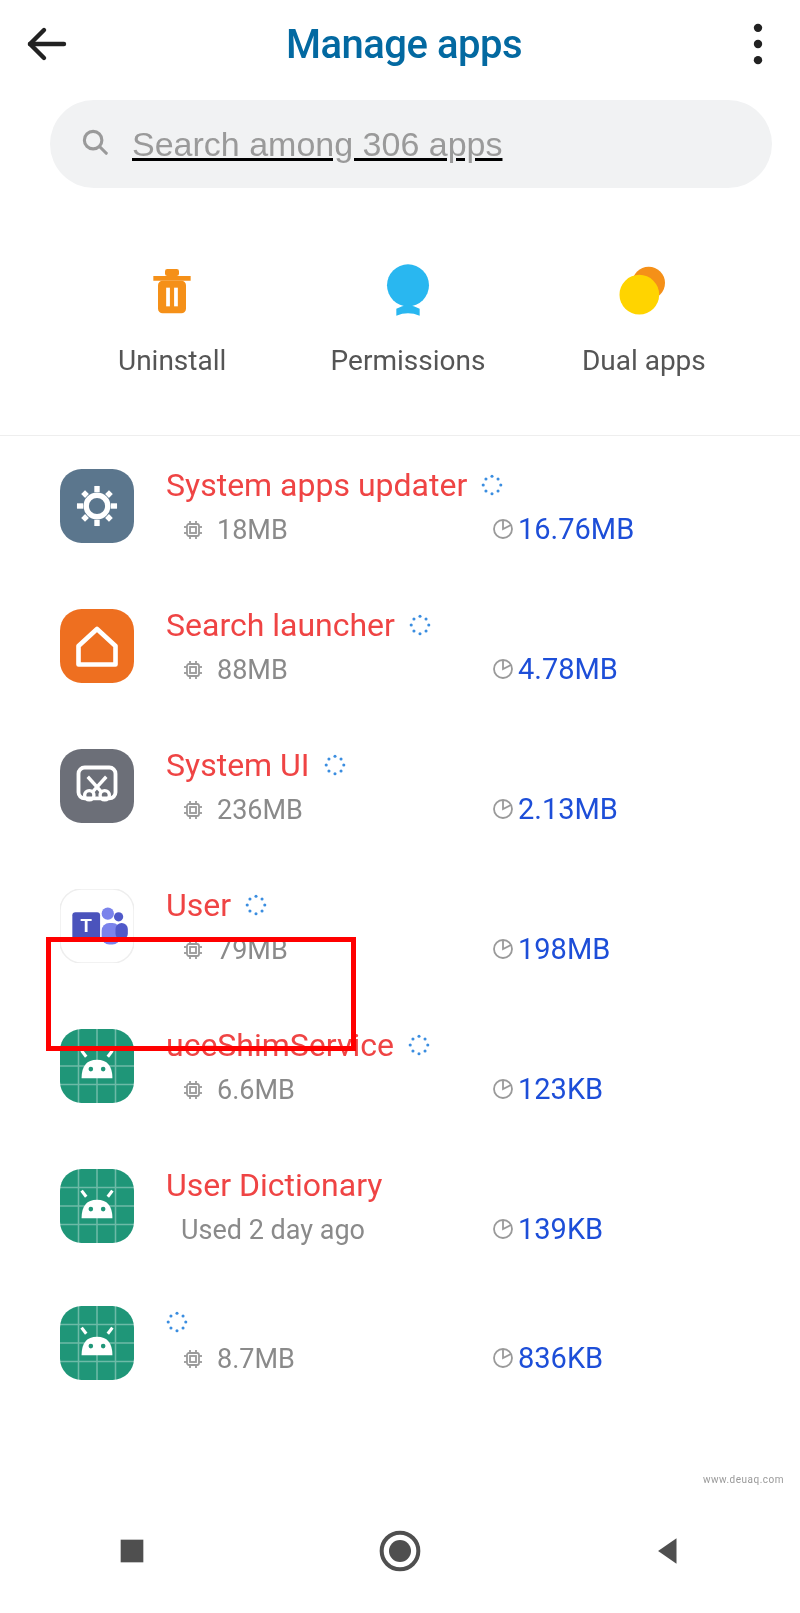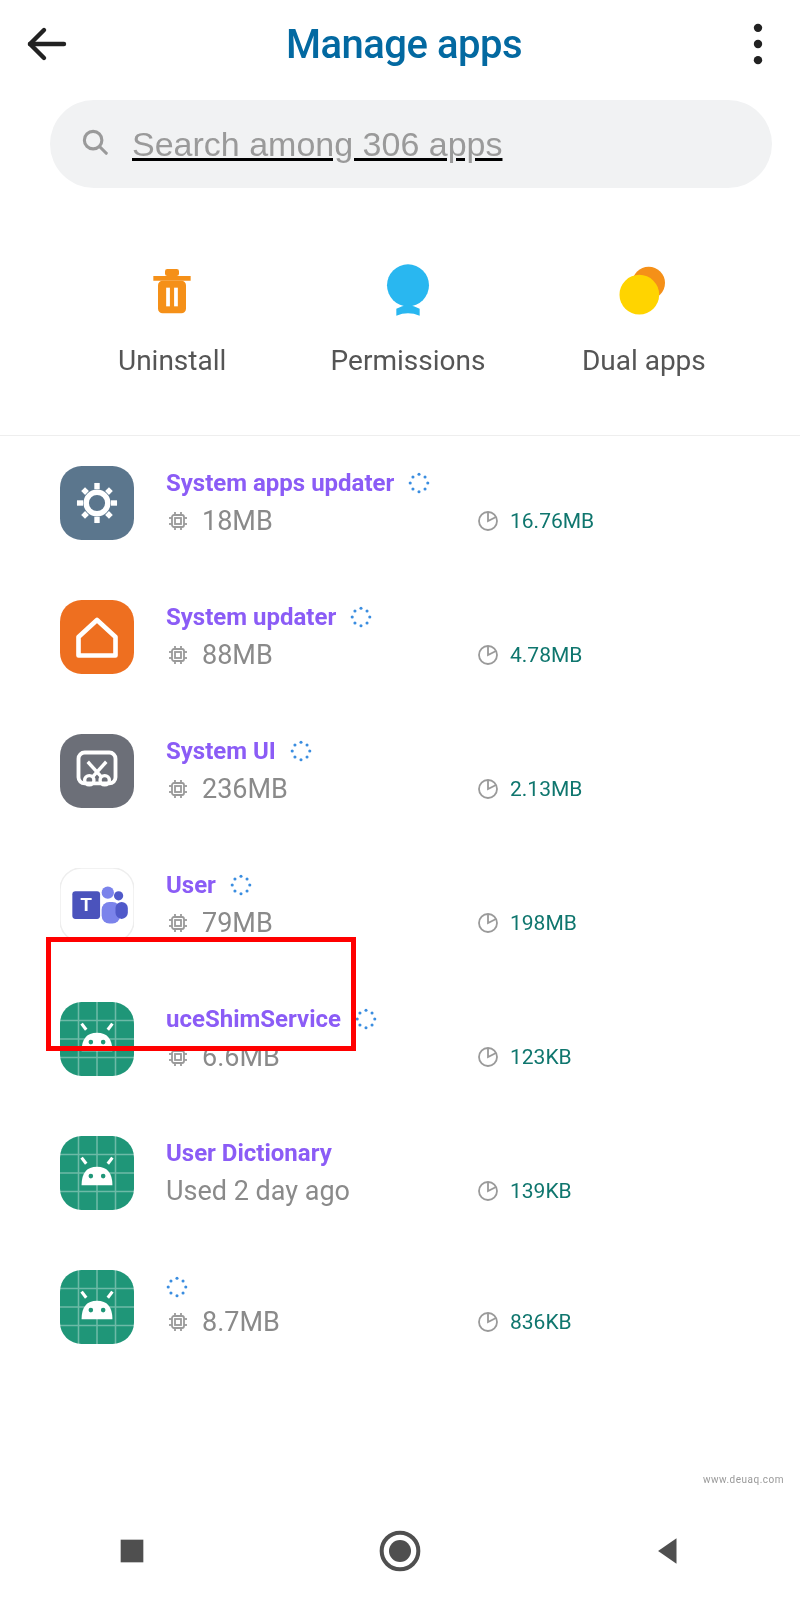--- a/index.html
+++ b/index.html
@@ -80,29 +80,30 @@
     width: 74px;
     height: 74px;
     border-radius: 18px;
     flex-shrink: 0;
     display: flex;
     align-items: center;
     justify-content: center;
   }
   .app-body { flex: 1; }
   .app-name-row { display:flex; align-items:center; gap:14px; }
-  .app-name { font-size: 24px; font-weight: 700; color:#8b5cf6; }
+  .app-name { font-size: 32px; font-weight: 400; color:#ef4444; }
   .app-meta-row {
     display: flex;
-    align-items: center;
+    align-items: flex-end;
     margin-top: 8px;
     gap: 0;
+    margin-left: 15px;
   }
   .meta-left { display:flex; align-items:center; gap:12px; width: 310px; color:#8a8a8a; font-size:27px; }
-  .meta-right{ display:flex; align-items:center; gap:10px; color:#0f766e; font-size:21px; }
+  .meta-right{ display:flex; align-items:center; gap:3px; color:#1d4ed8; font-size:29px; }
   .badge {
     width: 22px; height:22px;
     position: relative;
   }
   .badge svg { display:block; }
   .highlight {
     position: absolute;
     border: 5px solid #ff0000;
     pointer-events: none;
   }
@@ -258,21 +259,21 @@
       </div>
       <div class="app-row">
     <div class="app-icon">
           <svg width="74" height="74" viewBox="0 0 48 48">
             <rect width="48" height="48" rx="14" fill="#ee6f20"></rect>
             <path d="M24 13 L36 24 L36 36 L12 36 L12 24 Z" fill="none" stroke="#fff" stroke-width="3" stroke-linejoin="round"></path>
           </svg>
         </div>
     <div class="app-body">
       <div class="app-name-row">
-        <span class="app-name">System updater</span>
+        <span class="app-name">Search launcher</span>
         <span class="badge">
               <svg width="22" height="22" viewBox="0 0 20 20">
                 <g fill="#3a8de0">
                   <circle cx="10" cy="2" r="1.4"></circle>
                   <circle cx="10" cy="18" r="1.4"></circle>
                   <circle cx="2" cy="10" r="1.4"></circle>
                   <circle cx="18" cy="10" r="1.4"></circle>
                   <circle cx="4.5" cy="4.5" r="1.4"></circle>
                   <circle cx="15.5" cy="4.5" r="1.4"></circle>
                   <circle cx="4.5" cy="15.5" r="1.4"></circle>

